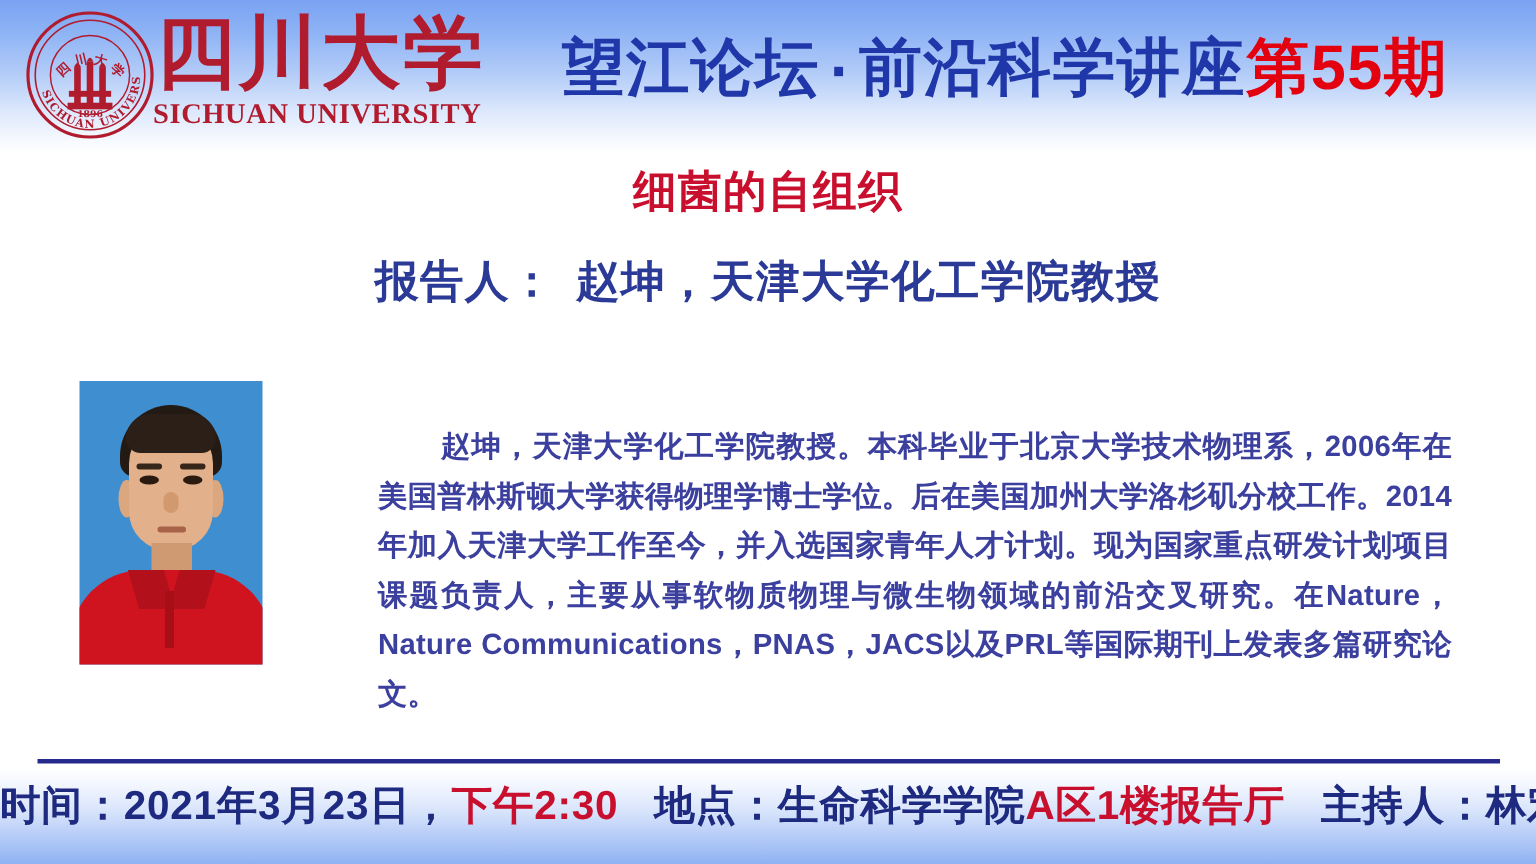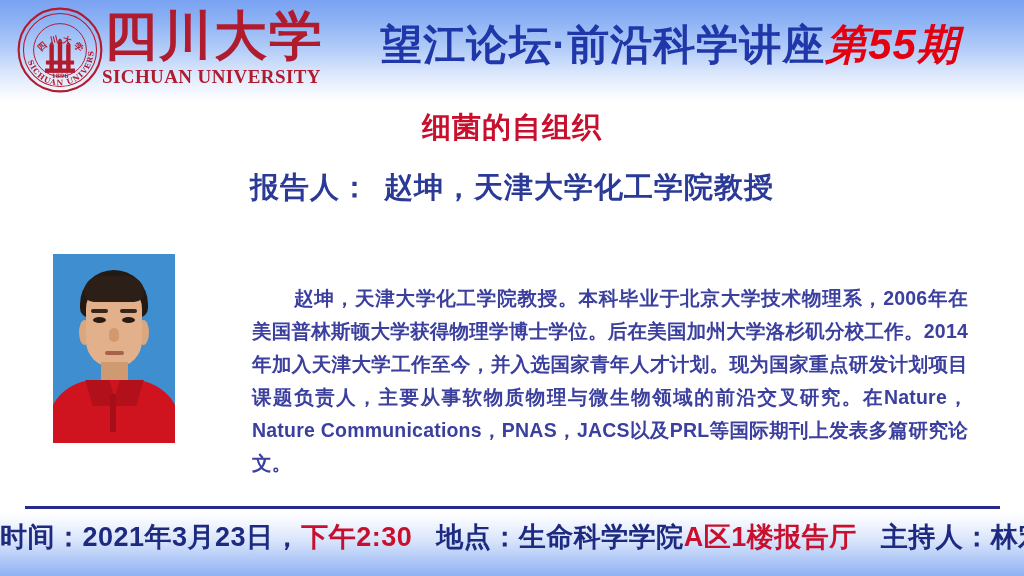--- a/index.html
+++ b/index.html
@@ -85,22 +85,22 @@
     top: 14px;
     width: 680px;
     height: 62px;
     line-height: 62px;
     text-align: center;
     font-size: 42px;
     font-weight: bold;
     letter-spacing: 1px;
     white-space: nowrap;
   }
-  #header-title .blue { color: #1f37a8; }
-  #header-title .red  { color: #e3000f; font-style: italic; }
+  #header-title .blue { color: #1f37a8; font-family: Liberation Mono, monospace; }
+  #header-title .red  { color: #e3000f; }
 
   
   #lecture-title {
     position: absolute;
     left: 0;
     top: 108px;
     width: 1024px;
     text-align: center;
     font-size: 29px;
     font-weight: bold;

